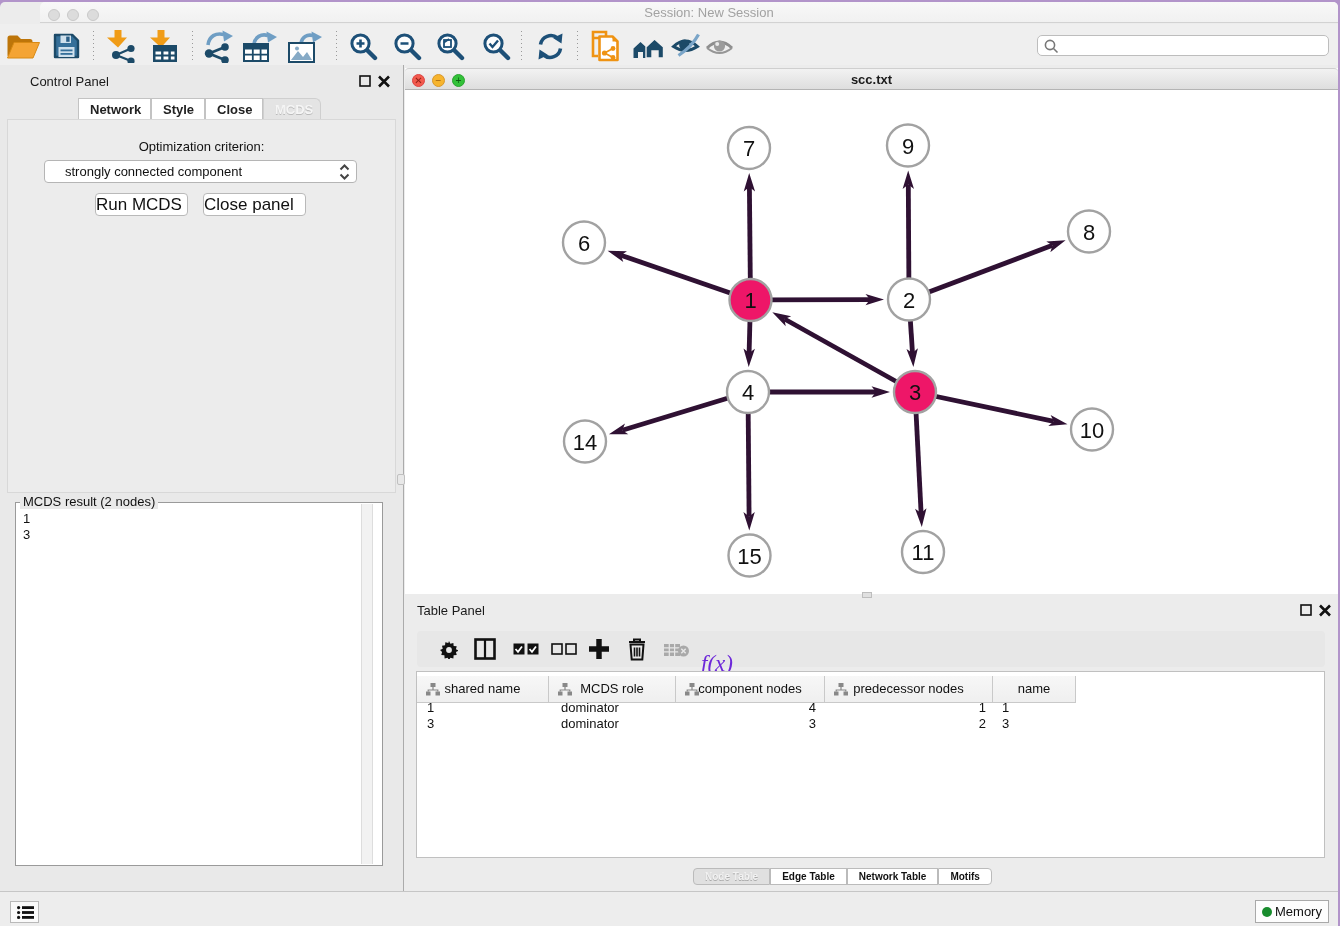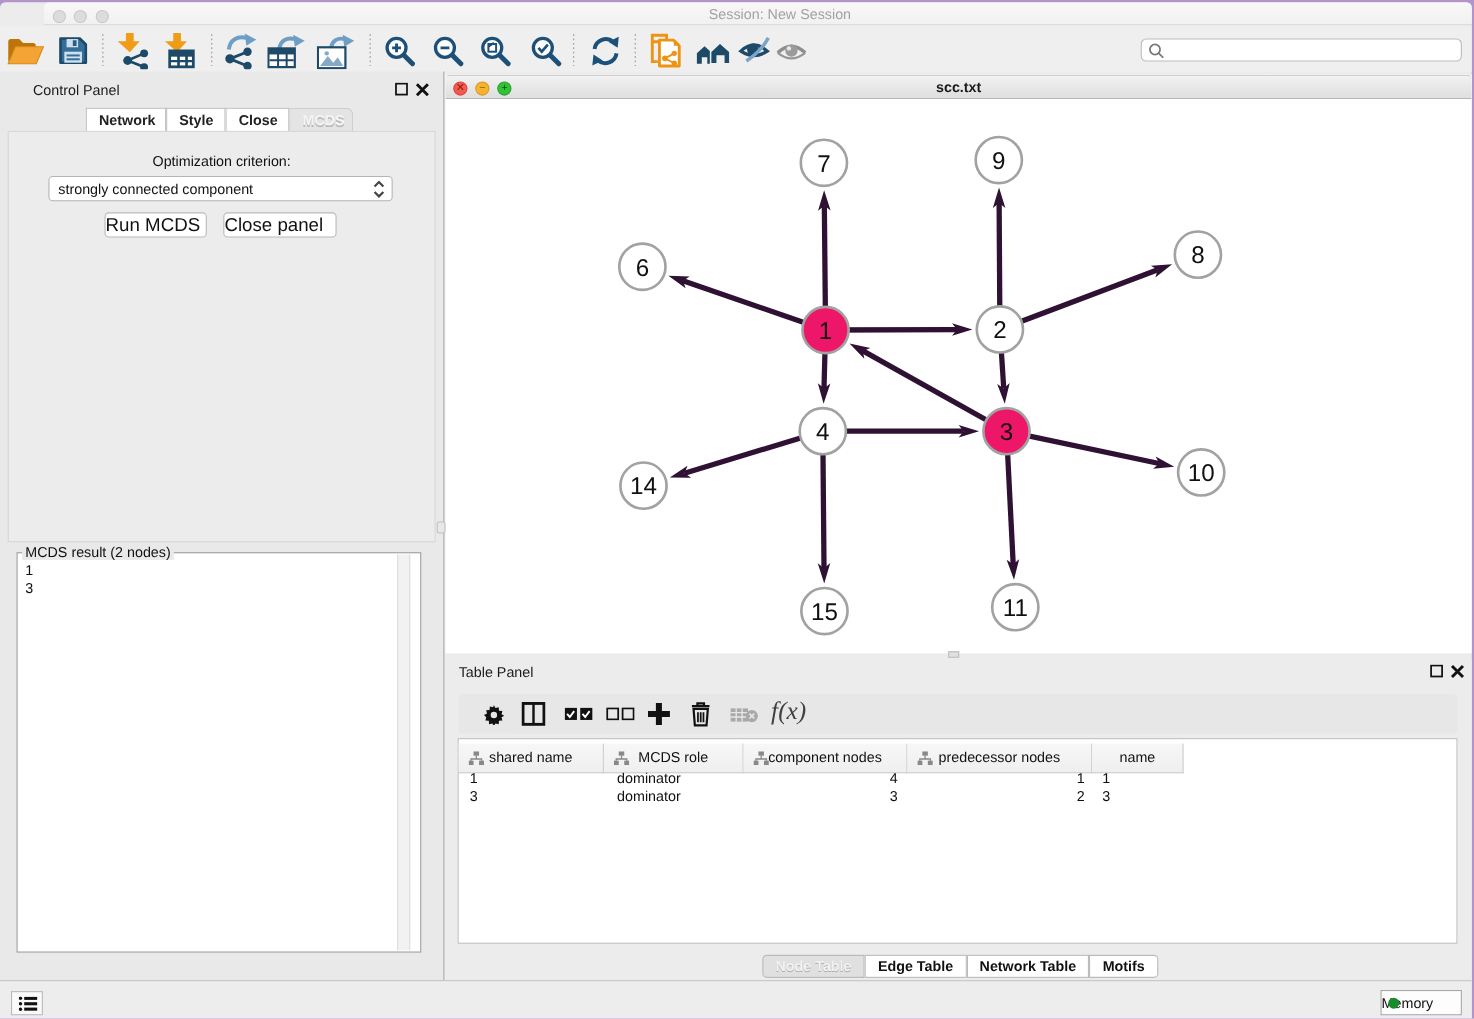--- a/index.html
+++ b/index.html
@@ -30,21 +30,21 @@
 .netwin { position:absolute; left:405px; top:66px; width:933px; height:526px; background:#fff; }
 .nettitle { position:absolute; left:0; top:0; width:100%; height:22px; background:linear-gradient(#f2f2f2,#dedede); border-bottom:1px solid #b4b4b4; border-radius:4px 4px 0 0; border-top:1px solid #cfcfcf; }
 .light { position:absolute; top:4.5px; width:13px; height:13px; border-radius:50%; font-size:10px; line-height:12px; text-align:center; }
 
 .tpanel { position:absolute; left:405px; top:597px; width:933px; height:292px; background:#ececec; }
 .ttoolbar { position:absolute; left:12px; top:32px; width:908px; height:36px; background:#e7e7e7; border-radius:4px; }
 .tbl { position:absolute; left:11px; top:72px; width:909px; height:187px; background:#fff; border:1px solid #c0c0c0; }
 .thead { position:absolute; left:0; top:4px; height:27px; background:linear-gradient(#f7f7f7,#efefef); border-right:1px solid #c9c9c9; border-bottom:1px solid #c9c9c9; font-size:13px; color:#111; text-align:center; }
 .trow { position:absolute; font-size:13px; color:#111; height:16px; }
 .btabs { position:absolute; top:269px; left:288px; display:flex; }
-.btab { font-size:13px; font-weight:bold; color:#111; background:#fff; border:1px solid #bbb; padding:2px 11px 2px 11px; }
+.btab { font-size:10px; font-weight:bold; color:#111; background:#fff; border:1px solid #bbb; padding:2px 11px 2px 11px; }
 .btab.sel { background:#e0e0e0; color:#f2f2f2; text-shadow:0 1px 0 #aaa; }
 
 .statusbar { position:absolute; left:0; top:889px; width:1338px; height:35px; background:#ededed; border-top:1px solid #c6c6c6; }
 svg text { font-family:"Liberation Sans", sans-serif; }
 </style></head>
 <body>
 <div class="app">
   <div class="titlebar">
     <div class="tl" style="left:8px"></div>
     <div class="tl" style="left:27px"></div>
@@ -178,21 +178,21 @@
       <path d="M20 1.5 L30 11.5 M30 1.5 L20 11.5" stroke="#111" stroke-width="2.6"></path>
     </svg>
     <div class="tabs" style="left:78px;top:33px">
       <div class="tab" style="width:73px">Network</div>
       <div class="tab" style="width:54px">Style</div>
       <div class="tab" style="width:58px">Close</div>
       <div class="tab sel" style="width:58px">MCDS</div>
     </div>
     <div class="cpbody"></div>
     <div style="position:absolute;left:0;top:74px;width:403px;text-align:center;font-size:13px;color:#111">Optimization criterion:</div>
-    <div style="position:absolute;left:44px;top:95px;width:313px;height:23px;background:#fff;border:1px solid #b5b5b5;border-radius:4px;font-size:13px;color:#111;line-height:21px;padding-left:8px">strongly connected component
+    <div style="position:absolute;left:44px;top:95px;width:313px;height:23px;background:#fff;border:1px solid #b5b5b5;border-radius:4px;font-size:13px;color:#111;line-height:21px;padding-left:20px">strongly connected component
       <svg style="position:absolute;right:6px;top:3px" width="11" height="16" viewBox="0 0 11 16">
         <path d="M1.5 5.5 L5.5 1.5 L9.5 5.5 M1.5 10.5 L5.5 14.5 L9.5 10.5" fill="none" stroke="#444" stroke-width="2"></path>
       </svg>
     </div>
     <div class="btn" style="left:95px;top:128px;width:93px;height:23px;line-height:21px">Run MCDS</div>
     <div class="btn" style="left:203px;top:128px;width:103px;height:23px;line-height:21px">Close panel</div>
     <div class="fieldset">
       <div style="position:absolute;right:9px;top:1px;width:12px;height:360px;background:#f2f2f2;border-left:1px solid #ddd;border-right:1px solid #ddd"></div>
       <div style="position:absolute;left:7px;top:8px;font-size:13px;color:#111;line-height:16px">1<br>3</div>
     </div>
@@ -299,21 +299,21 @@
         <path d="M2 5 h16 M7 5 V2.5 h6 V5" stroke="#111" stroke-width="2" fill="none"></path>
         <path d="M3.5 7.5 h13 l-1.2 15 h-10.6 z" fill="none" stroke="#111" stroke-width="2"></path>
         <path d="M7.5 10.5 v9 M10 10.5 v9 M12.5 10.5 v9" stroke="#111" stroke-width="1.6"></path>
       </svg>
       <svg style="position:absolute;left:247px;top:12px" width="26" height="14" viewBox="0 0 26 14">
         <rect x="0" y="1" width="16" height="12" fill="#a9a9a9"></rect>
         <path d="M0 4.8 h16 M0 8.8 h16 M5.3 1 V13 M10.6 1 V13" stroke="#e7e7e7" stroke-width="1.2"></path>
         <circle cx="19.5" cy="8" r="5.5" fill="#a9a9a9"></circle>
         <path d="M17.3 5.8 l4.4 4.4 M21.7 5.8 l-4.4 4.4" stroke="#e7e7e7" stroke-width="1.5"></path>
       </svg>
-      <div style="position:absolute;left:284px;top:3px;font-family:'Liberation Serif',serif;font-style:italic;font-size:23px;color:#404040">f(x)</div>
+      <div style="position:absolute;left:284px;top:20px;font-family:'Liberation Serif',serif;font-style:italic;font-size:23px;color:#6d28d9">f(x)</div>
     </div>
     <div class="tbl">
       <div class="thead" style="left:0;width:132px">
         <svg style="position:absolute;left:9px;top:7px" width="14" height="13" viewBox="0 0 14 13">
             <rect x="4.5" y="0" width="5" height="4" fill="#888"></rect>
             <rect x="0" y="8.5" width="4.5" height="4" fill="#888"></rect>
             <rect x="9.5" y="8.5" width="4.5" height="4" fill="#888"></rect>
             <path d="M7 4 v3 M2.2 8.5 v-1.5 h9.6 v1.5" stroke="#888" stroke-width="1.2" fill="none"></path>
           </svg>
         <div style="margin-top:5px">shared name</div>
@@ -372,17 +372,17 @@
     <div style="position:absolute;left:10px;top:9px;width:29px;height:22px;background:#fafafa;border:1px solid #b9b9b9">
       <svg style="position:absolute;left:6px;top:4px" width="17" height="13" viewBox="0 0 17 13">
         <circle cx="1.6" cy="1.6" r="1.6" fill="#111"></circle>
           <circle cx="1.6" cy="6.5" r="1.6" fill="#111"></circle>
           <circle cx="1.6" cy="11.4" r="1.6" fill="#111"></circle>
         <rect x="5" y="0.2" width="12" height="2.8" fill="#111"></rect>
           <rect x="5" y="5.1" width="12" height="2.8" fill="#111"></rect>
           <rect x="5" y="10" width="12" height="2.8" fill="#111"></rect>
       </svg>
     </div>
-    <div style="position:absolute;left:1255px;top:8px;width:74px;height:23px;background:#fdfdfd;border:1px solid #a9a9a9;font-size:13px;color:#111;line-height:21px;">Memory
+    <div style="position:absolute;left:1255px;top:8px;width:74px;height:23px;background:#fdfdfd;border:1px solid #a9a9a9;font-size:13px;color:#111;line-height:21px;padding-left:19px">Memory
       <div style="position:absolute;left:6px;top:6px;width:10px;height:10px;border-radius:50%;background:#188c2d"></div>
     </div>
   </div>
 </div>
 
 </body></html>

